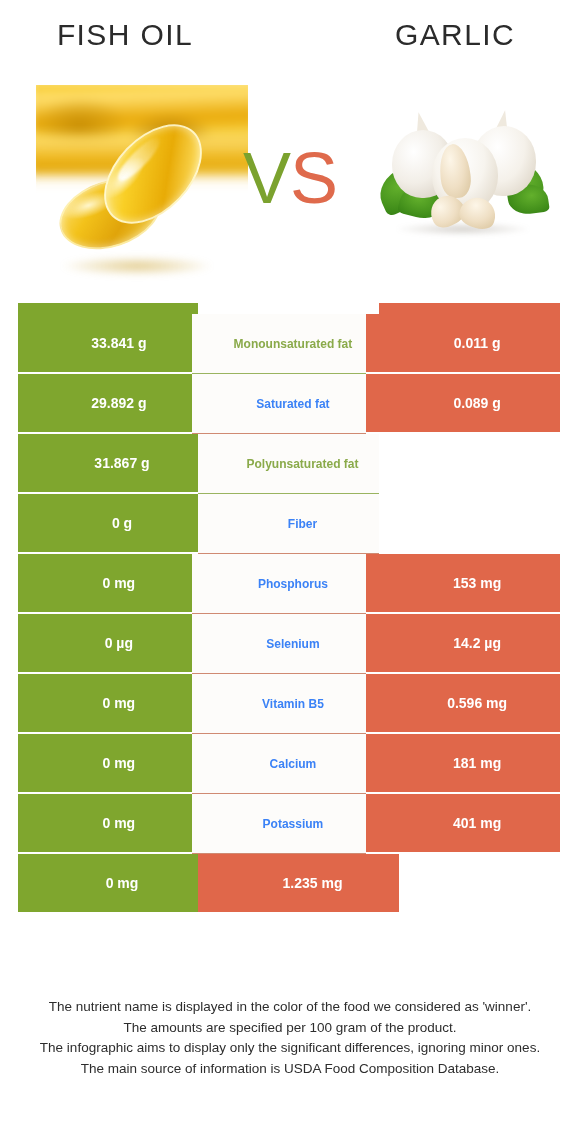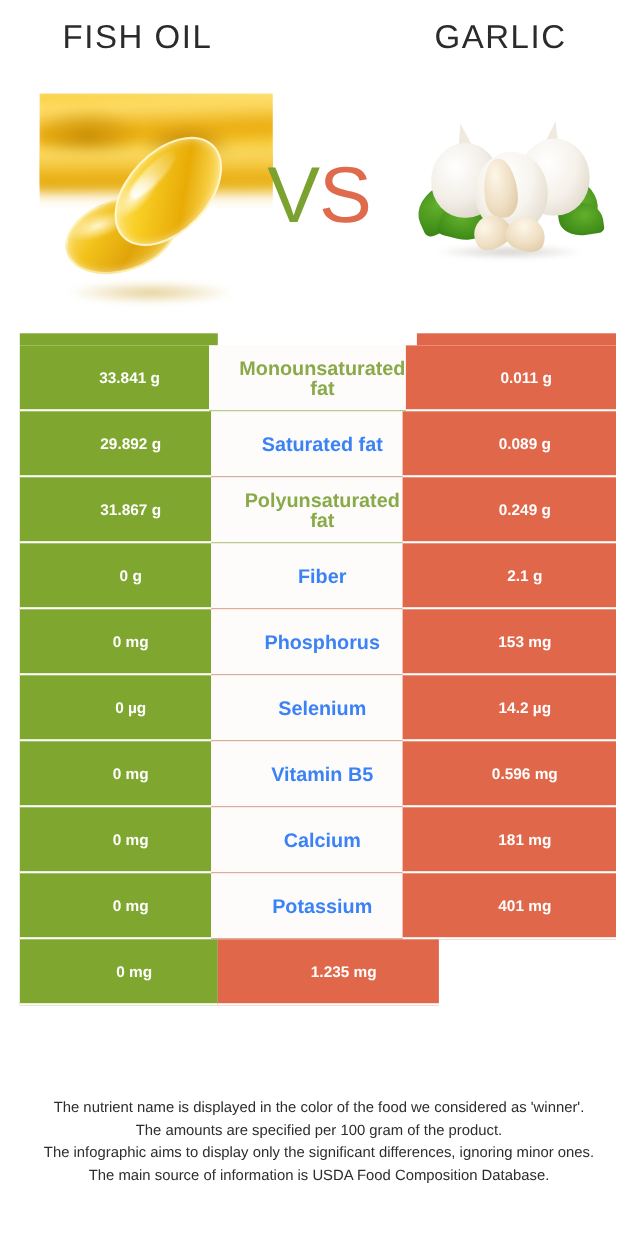--- a/index.html
+++ b/index.html
@@ -227,21 +227,21 @@
     width: 180px;
     background: #7FA62E;
     color: #ffffff;
     font-weight: 600;
     border-bottom: 2px solid #ffffff;
   }
   .cell-mid {
     width: 181px;
     background: #fdfcfa;
     font-weight: 700;
-    font-size: 18px;
+    font-size: 12px;
   }
   .cell-right {
     width: 201px;
     background: #E0674A;
     color: #ffffff;
     font-weight: 600;
     border-bottom: 2px solid #ffffff;
   }
   .cell-mid.win-left  { color: #8AAA4A; border-bottom: 1px solid #9ab45f; }
   .cell-mid.win-right { color: #3b82f6; border-bottom: 1px solid #d08a72; }
@@ -314,26 +314,24 @@
         <div class="cell cell-right">0.011 g</div>
       </div>
       <div class="row">
         <div class="cell cell-left">29.892 g</div>
         <div class="cell cell-mid win-right">Saturated fat</div>
         <div class="cell cell-right">0.089 g</div>
       </div>
       <div class="row">
         <div class="cell cell-left">31.867 g</div>
         <div class="cell cell-mid win-left">Polyunsaturated fat</div>
-        <div class="cell cell-right">0.249 g</div>
       </div>
       <div class="row">
         <div class="cell cell-left">0 g</div>
         <div class="cell cell-mid win-right">Fiber</div>
-        <div class="cell cell-right">2.1 g</div>
       </div>
       <div class="row">
         <div class="cell cell-left">0 mg</div>
         <div class="cell cell-mid win-right">Phosphorus</div>
         <div class="cell cell-right">153 mg</div>
       </div>
       <div class="row">
         <div class="cell cell-left">0 µg</div>
         <div class="cell cell-mid win-right">Selenium</div>
         <div class="cell cell-right">14.2 µg</div>

